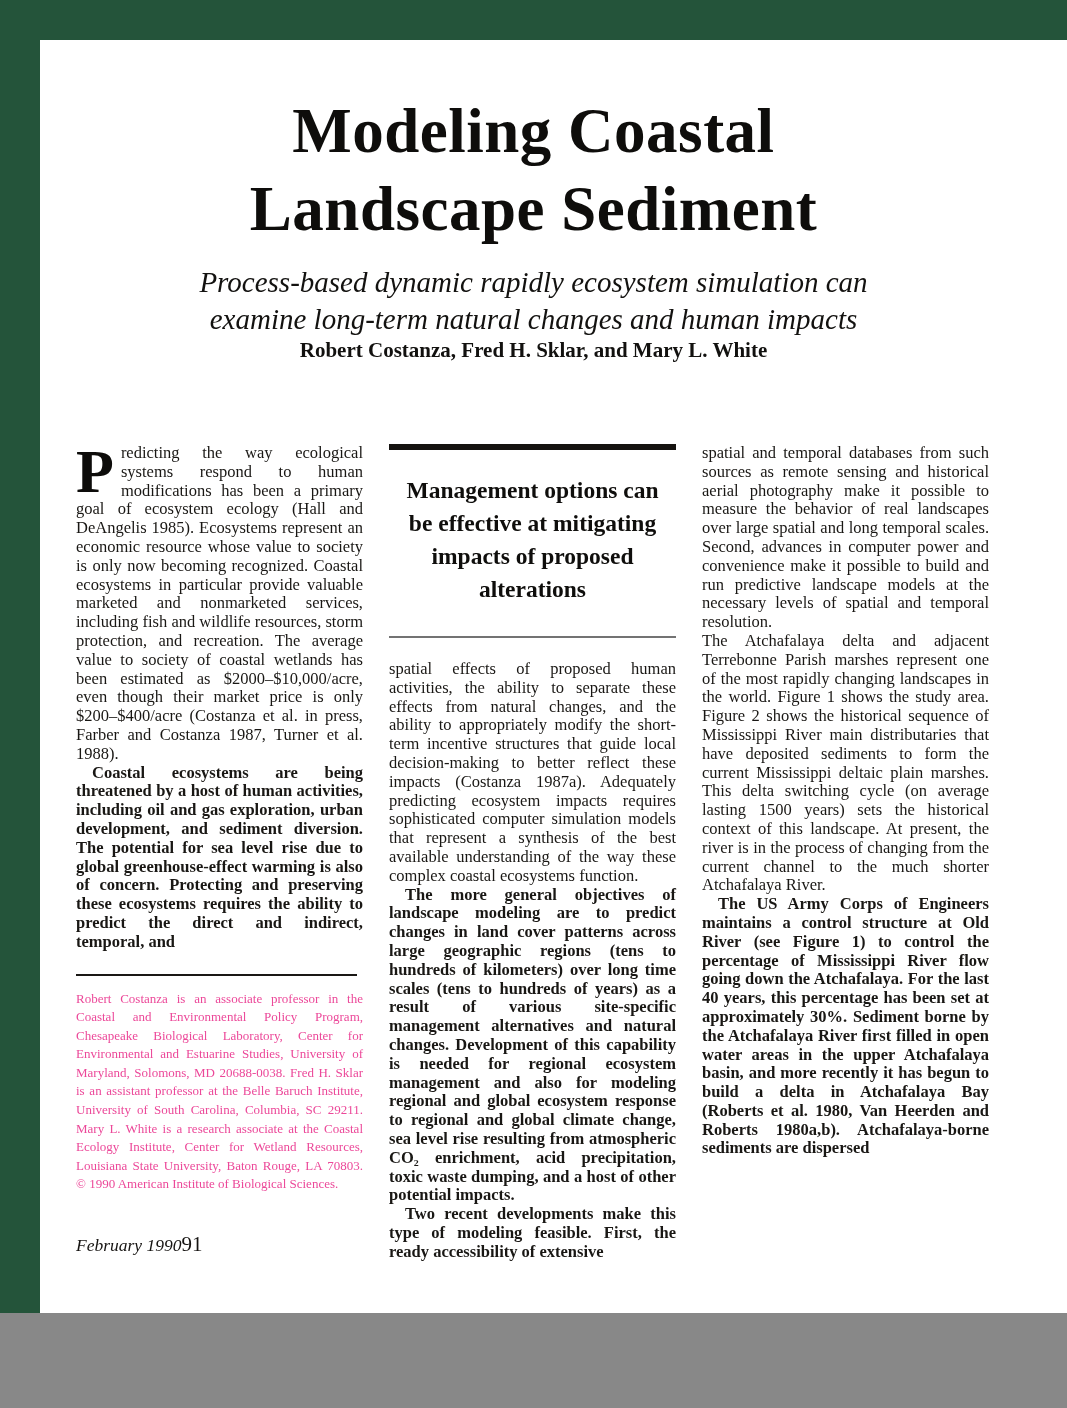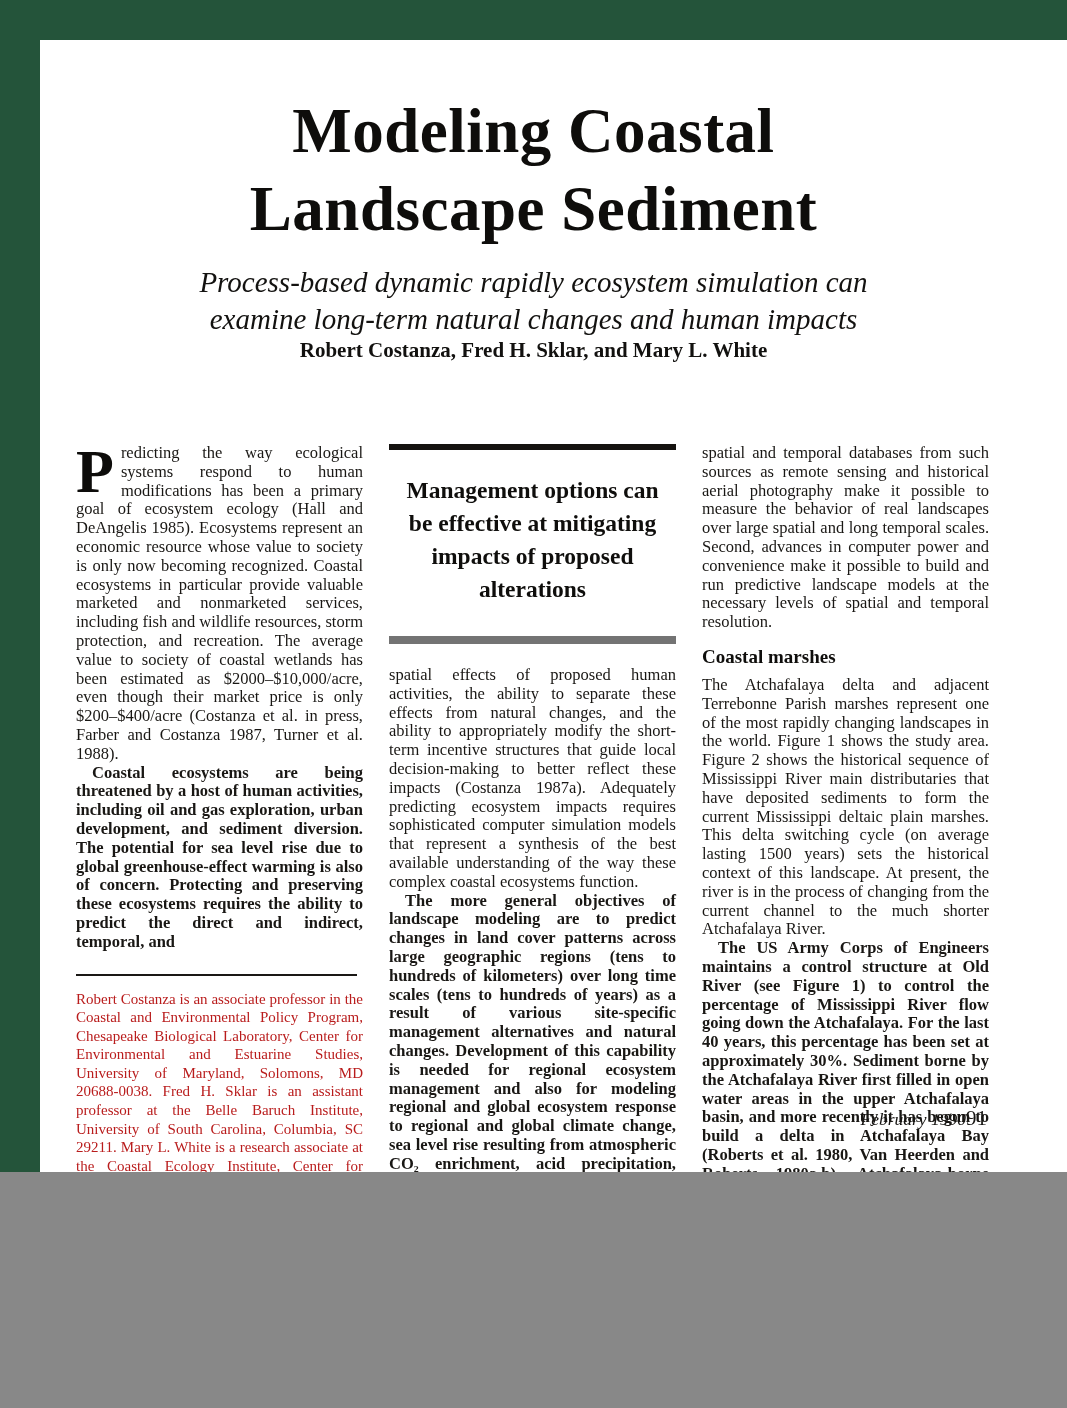--- a/index.html
+++ b/index.html
@@ -1,20 +1,20 @@
 <!DOCTYPE html>
 <html><head>
 <meta charset="utf-8">
 <style>
   * { margin: 0; padding: 0; box-sizing: border-box; }
   html, body { background: #888; }
   .page {
     position: relative;
     width: 1067px;
-    height: 1172px;
+    height: 1313px;
     background: #ffffff;
     font-family: "Liberation Serif", "DejaVu Serif", serif;
     color: #161412;
     overflow: hidden;
     margin: 0 auto;
   }
   .edge-top {
     position: absolute; top: 0; left: 0; width: 100%; height: 40px;
   }
   .edge-left {
@@ -49,52 +49,52 @@
   .dropcap {
     float: left;
     font-size: 62px;
     line-height: 48px;
     font-weight: bold;
     padding: 3px 7px 0 0;
     color: #0d0c0a;
   }
   .pullquote {
     border-top: 6px solid #151310;
-    border-bottom: 8px solid #737373;
+    border-bottom: 2px solid #737373;
     padding: 24px 6px 30px 6px;
     margin-bottom: 22px;
     text-align: center;
     font-size: 23.5px;
     font-weight: bold;
     line-height: 33px;
     color: #0f0e0c;
   }
   .section-heading {
     font-size: 19px;
     font-weight: bold;
     margin: 14px 0 8px 0;
     color: #0f0e0c;
   }
   .footnote-rule {
     border-top: 2px solid #1a1815;
     margin: 22px 0 14px 0;
     width: 98%;
   }
   .footnote {
-    font-size: 15px;
+    font-size: 13px;
     line-height: 18.6px;
     text-align: justify;
-    color: #b91c1c;
+    color: #ec4899;
   }
   .p-gap { margin-top: 0px; font-weight: bold; }
   .footer {
     position: absolute;
-    left: 76px; right: 80px; bottom: 41px;
+    left: 76px; right: 80px; bottom: 56px;
     display: flex;
-    justify-content: flex-end;
+    justify-content: flex-start;
     align-items: baseline;
     font-size: 17.5px;
   }
   .footer-date { font-style: italic; }
   .footer-page { font-size: 21px; }
 </style>
 </head>
 <body>
 
 <div class="page" style="background: rgb(255, 255, 255);">
@@ -125,21 +125,20 @@
 
     <div class="col">
       <div class="pullquote">Management options can be effective at mitigating impacts of proposed alterations</div>
       <p class="body-p">spatial effects of proposed human activities, the ability to separate these effects from natural changes, and the ability to appropriately modify the short-term incentive structures that guide local decision-making to better reflect these impacts (Costanza 1987a). Adequately predicting ecosystem impacts requires sophisticated computer simulation models that represent a synthesis of the best available understanding of the way these complex coastal ecosystems function.</p>
       <p class="body-p indent p-gap">The more general objectives of landscape modeling are to predict changes in land cover patterns across large geographic regions (tens to hundreds of kilometers) over long time scales (tens to hundreds of years) as a result of various site-specific management alternatives and natural changes. Development of this capability is needed for regional ecosystem management and also for modeling regional and global ecosystem response to regional and global climate change, sea level rise resulting from atmospheric CO₂ enrichment, acid precipitation, toxic waste dumping, and a host of other potential impacts.</p>
       <p class="body-p indent p-gap">Two recent developments make this type of modeling feasible. First, the ready accessibility of extensive</p>
     </div>
 
     <div class="col">
       <p class="body-p">spatial and temporal databases from such sources as remote sensing and historical aerial photography make it possible to measure the behavior of real landscapes over large spatial and long temporal scales. Second, advances in computer power and convenience make it possible to build and run predictive landscape models at the necessary levels of spatial and temporal resolution.</p>
-      <h2 class="section-heading">Coastal marshes</h2>
       <p class="body-p">The Atchafalaya delta and adjacent Terrebonne Parish marshes represent one of the most rapidly changing landscapes in the world. Figure 1 shows the study area. Figure 2 shows the historical sequence of Mississippi River main distributaries that have deposited sediments to form the current Mississippi deltaic plain marshes. This delta switching cycle (on average lasting 1500 years) sets the historical context of this landscape. At present, the river is in the process of changing from the current channel to the much shorter Atchafalaya River.</p>
       <p class="body-p indent p-gap">The US Army Corps of Engineers maintains a control structure at Old River (see Figure 1) to control the percentage of Mississippi River flow going down the Atchafalaya. For the last 40 years, this percentage has been set at approximately 30%. Sediment borne by the Atchafalaya River first filled in open water areas in the upper Atchafalaya basin, and more recently it has begun to build a delta in Atchafalaya Bay (Roberts et al. 1980, Van Heerden and Roberts 1980a,b). Atchafalaya-borne sediments are dispersed</p>
     </div>
 
   </div>
 
   <div class="footer">
     <span class="footer-date">February 1990</span>
     <span class="footer-page">91</span>
   </div>

